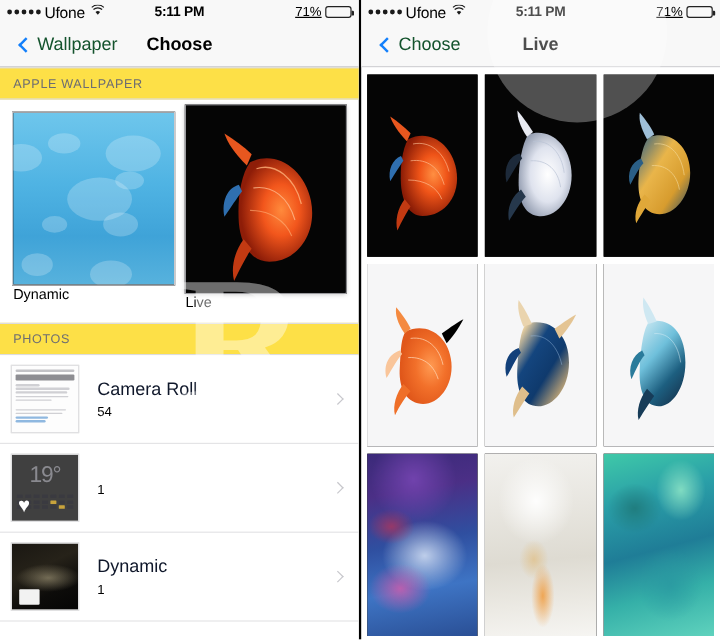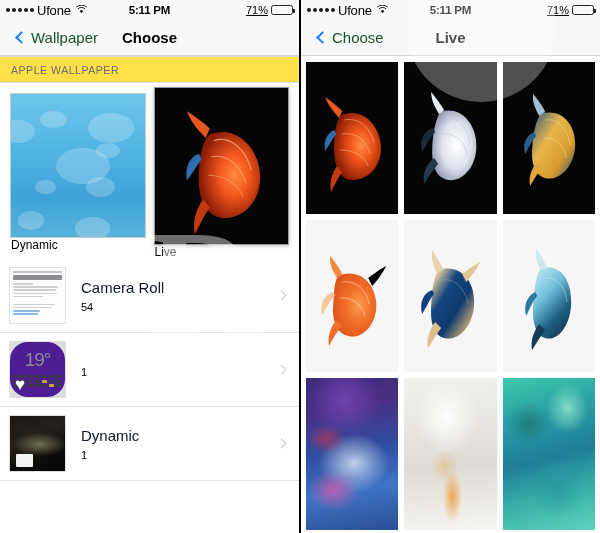--- a/index.html
+++ b/index.html
@@ -126,21 +126,21 @@
   }
 
   
   .doc-thumb { position:absolute; inset:0; background:#fdfdfd; padding:3px; }
   .doc-bar { height:2px; background:#c2c2c6; margin-bottom:2px; border-radius:1px; }
   .doc-head { height:5px; background:#8d8d92; margin-bottom:3px; border-radius:1px; }
   .doc-line { height:1.6px; background:#d0d0d4; margin-bottom:1.6px; border-radius:1px; }
   .doc-line.blue { background:#8fb8e0; }
 
   
-  .wx-thumb { position:absolute; inset:0; background:#4c1d95; padding:4px;border-radius:18px; }
+  .wx-thumb { position:absolute; inset:0; background:#404040; padding:4px; }
   .wx-temp {
     text-align:center; color:#8a8a90; font-size:19px; font-weight:300;
     line-height:1; margin-top:4px; letter-spacing:-1px;
   }
   .wx-grid { display:grid; grid-template-columns:repeat(7,1fr); gap:1.5px; margin-top:6px; }
   .wx-cell { height:3px; background:#3a3a40; border-radius:0.5px; }
   .wx-cell.hi { background:#c8a33c; }
   .heart {
     position:absolute; left:5px; bottom:5px; width:18px; height:16px;
     color:#fff; font-size:17px; line-height:1;
@@ -289,20 +289,21 @@
               <path d="M44 60 C56 56 68 66 72 82" stroke="#ffb27a" stroke-width="0.8" fill="none" opacity="0.8"></path>
               <path d="M42 72 C54 70 64 78 68 92" stroke="#ffc49a" stroke-width="0.7" fill="none" opacity="0.7"></path>
               <path d="M40 86 C52 86 62 92 66 102" stroke="#ffb27a" stroke-width="0.7" fill="none" opacity="0.6"></path>
             </svg>
           </div>
         </div>
         <div class="type-label">Live</div>
       </div>
     </div>
 
+    <div class="section-header" style="margin-top:10px">PHOTOS</div>
 
     <div class="photos-list">
 
       <div class="photo-row">
         <div class="photo-thumb">
           <div class="doc-thumb">
             <div class="doc-bar"></div>
             <div class="doc-head"></div>
             <div class="doc-line" style="width:40%"></div>
             <div class="doc-line" style="width:92%"></div>

